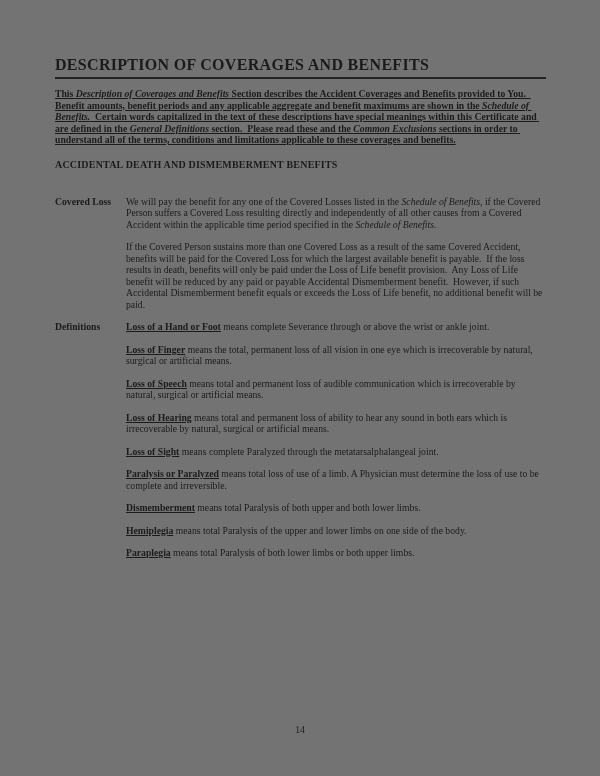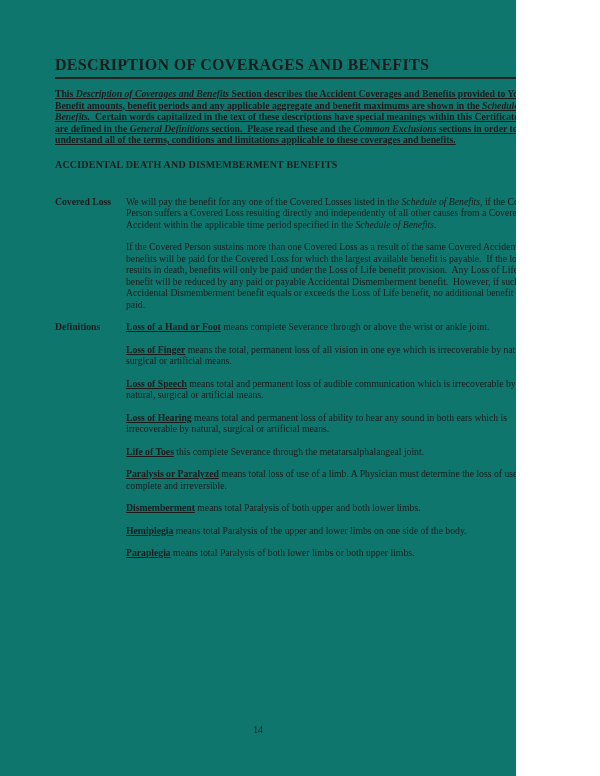--- a/index.html
+++ b/index.html
@@ -1,20 +1,20 @@
 <!DOCTYPE html>
 <html><head>
 <meta charset="utf-8">
 <style>
   html, body { margin: 0; padding: 0; background: #ffffff; }
   .page {
     position: relative;
-    width: 516px;
+    width: 600px;
     height: 776px;
-    background: #0f766e;
+    background: #737373;
     font-family: "Liberation Serif", serif;
     color: #1b1b1b;
     overflow: hidden;
   }
   .content {
     position: absolute;
     left: 55px;
     top: 55px;
     width: 491px;
   }
@@ -83,21 +83,21 @@
             <p class="para"><span class="">If the Covered Person sustains more than one Covered Loss as a result of the same Covered Accident, benefits will be paid for the Covered Loss for which the largest available benefit is payable.  If the loss results in death, benefits will only be paid under the Loss of Life benefit provision.  Any Loss of Life benefit will be reduced by any paid or payable Accidental Dismemberment benefit.  However, if such Accidental Dismemberment benefit equals or exceeds the Loss of Life benefit, no additional benefit will be paid.</span></p>
           </div>
         </div>
         <div class="block-row">
           <div class="block-label">Definitions</div>
           <div class="block-body">
             <p class="para"><span class="b ">Loss of a Hand or Foot</span><span class=""> means complete Severance through or above the wrist or ankle joint.</span></p>
             <p class="para"><span class="b ">Loss of Finger</span><span class=""> means the total, permanent loss of all vision in one eye which is irrecoverable by natural, surgical or artificial means.</span></p>
             <p class="para"><span class="b ">Loss of Speech</span><span class=""> means total and permanent loss of audible communication which is irrecoverable by natural, surgical or artificial means.</span></p>
             <p class="para"><span class="b ">Loss of Hearing</span><span class=""> means total and permanent loss of ability to hear any sound in both ears which is irrecoverable by natural, surgical or artificial means.</span></p>
-            <p class="para"><span class="b ">Life of Toes</span><span class=""> this complete Severance through the metatarsalphalangeal joint.</span></p>
+            <p class="para"><span class="b ">Loss of Sight</span><span class=""> means complete Paralyzed through the metatarsalphalangeal joint.</span></p>
             <p class="para"><span class="b ">Paralysis or Paralyzed</span><span class=""> means total loss of use of a limb. A Physician must determine the loss of use to be complete and irreversible.</span></p>
             <p class="para"><span class="b ">Dismemberment</span><span class=""> means total Paralysis of both upper and both lower limbs.</span></p>
             <p class="para"><span class="b ">Hemiplegia</span><span class=""> means total Paralysis of the upper and lower limbs on one side of the body.</span></p>
             <p class="para"><span class="b ">Paraplegia</span><span class=""> means total Paralysis of both lower limbs or both upper limbs.</span></p>
           </div>
         </div>
       </div>
   </div>
   <div class="footer">14</div>
 </div>

